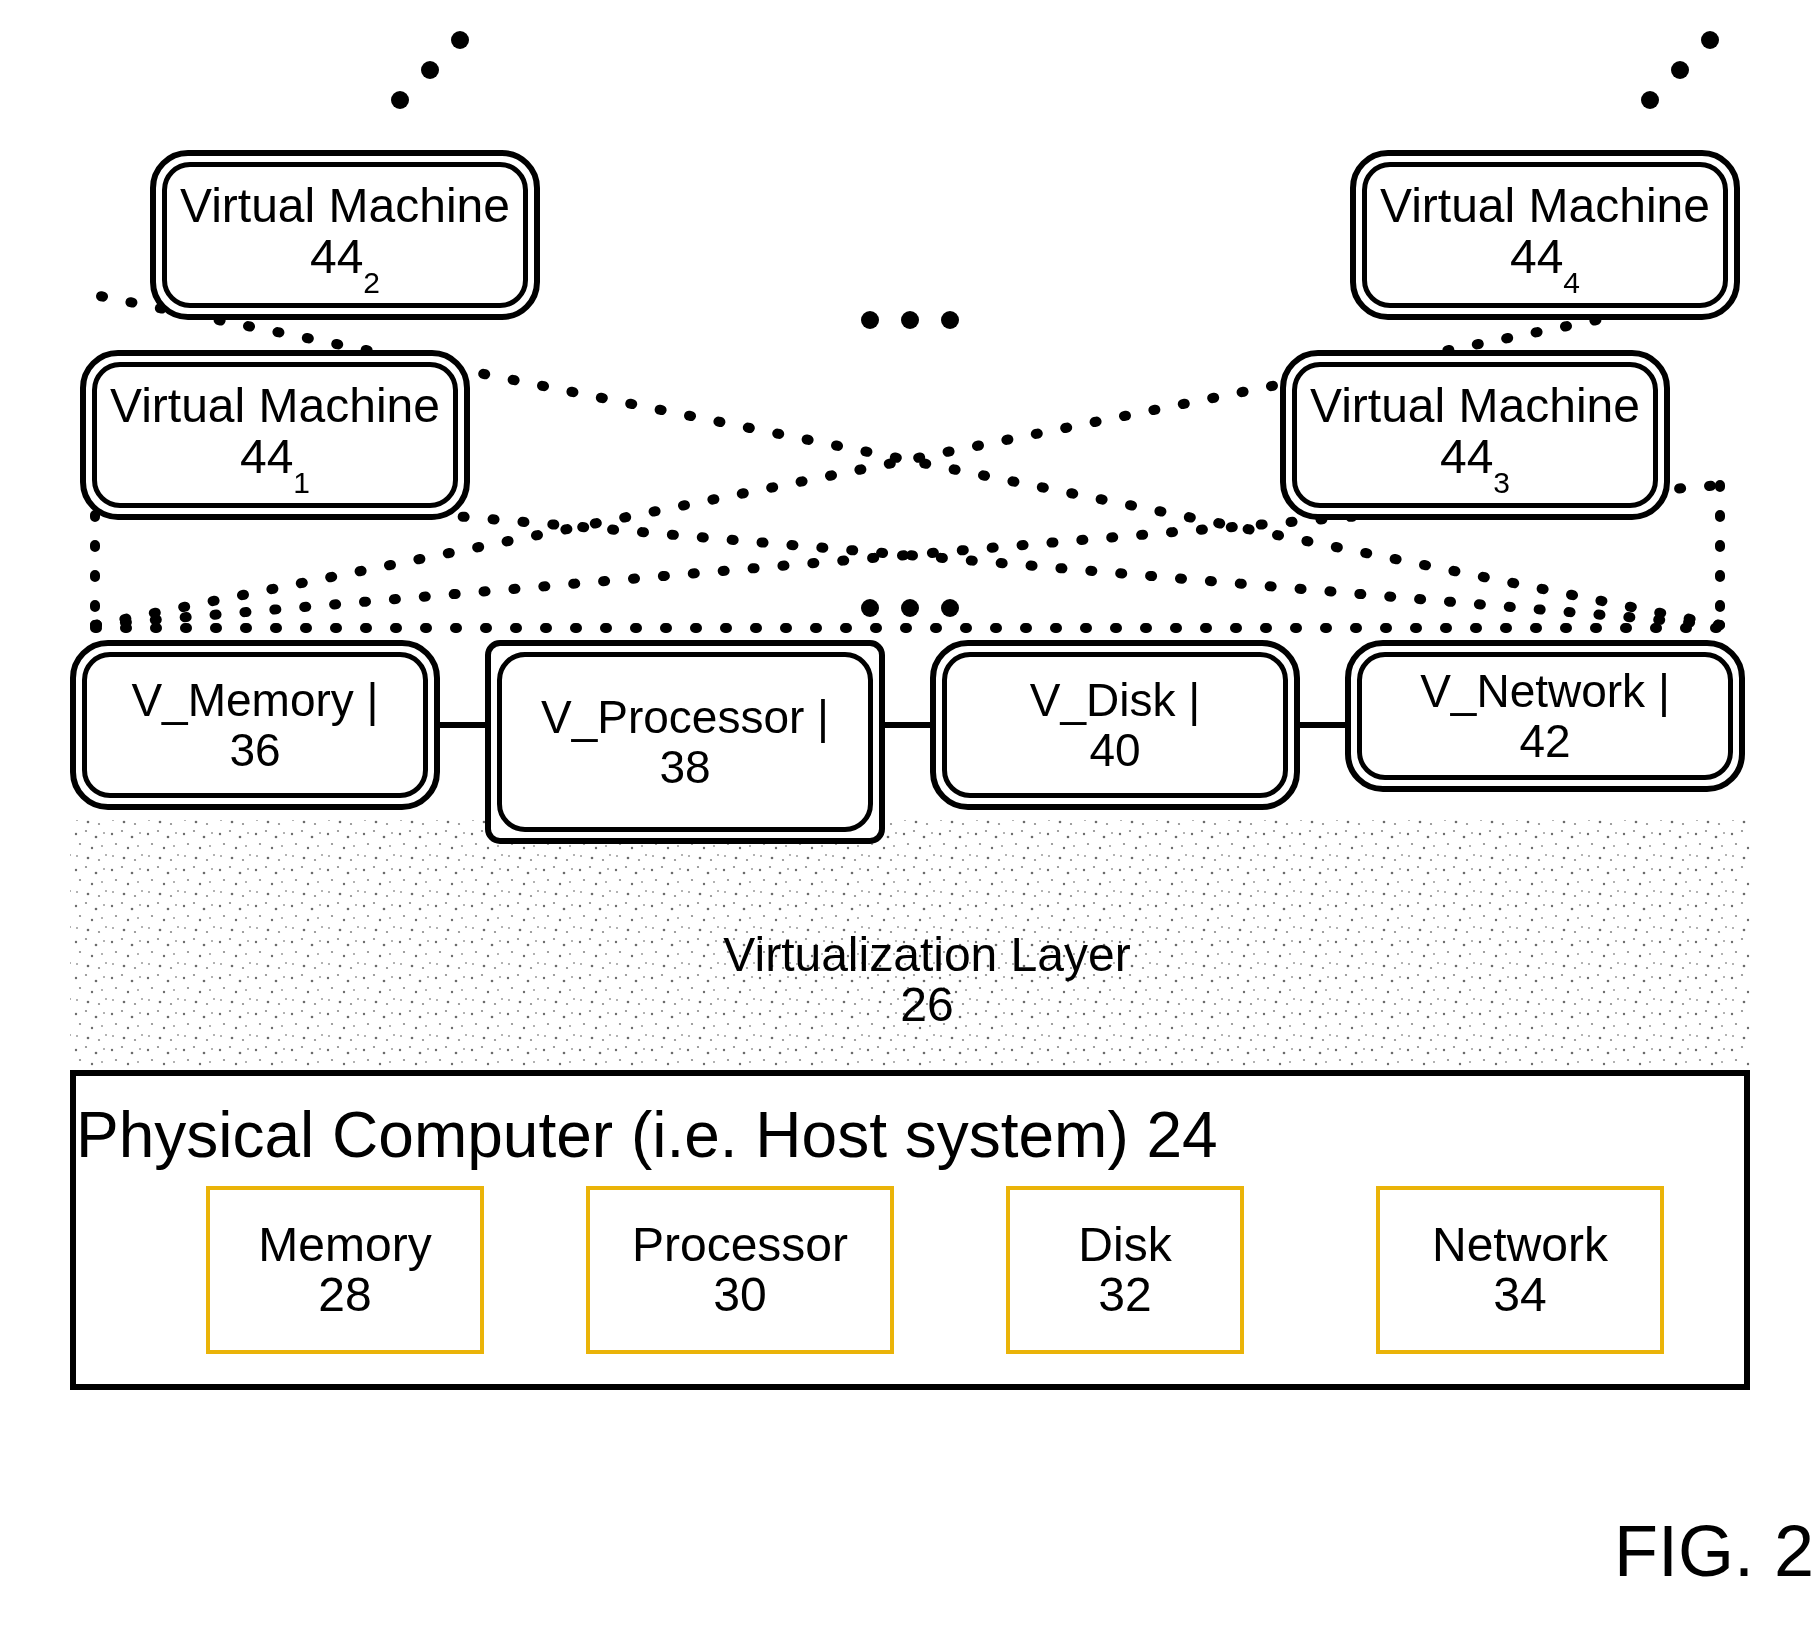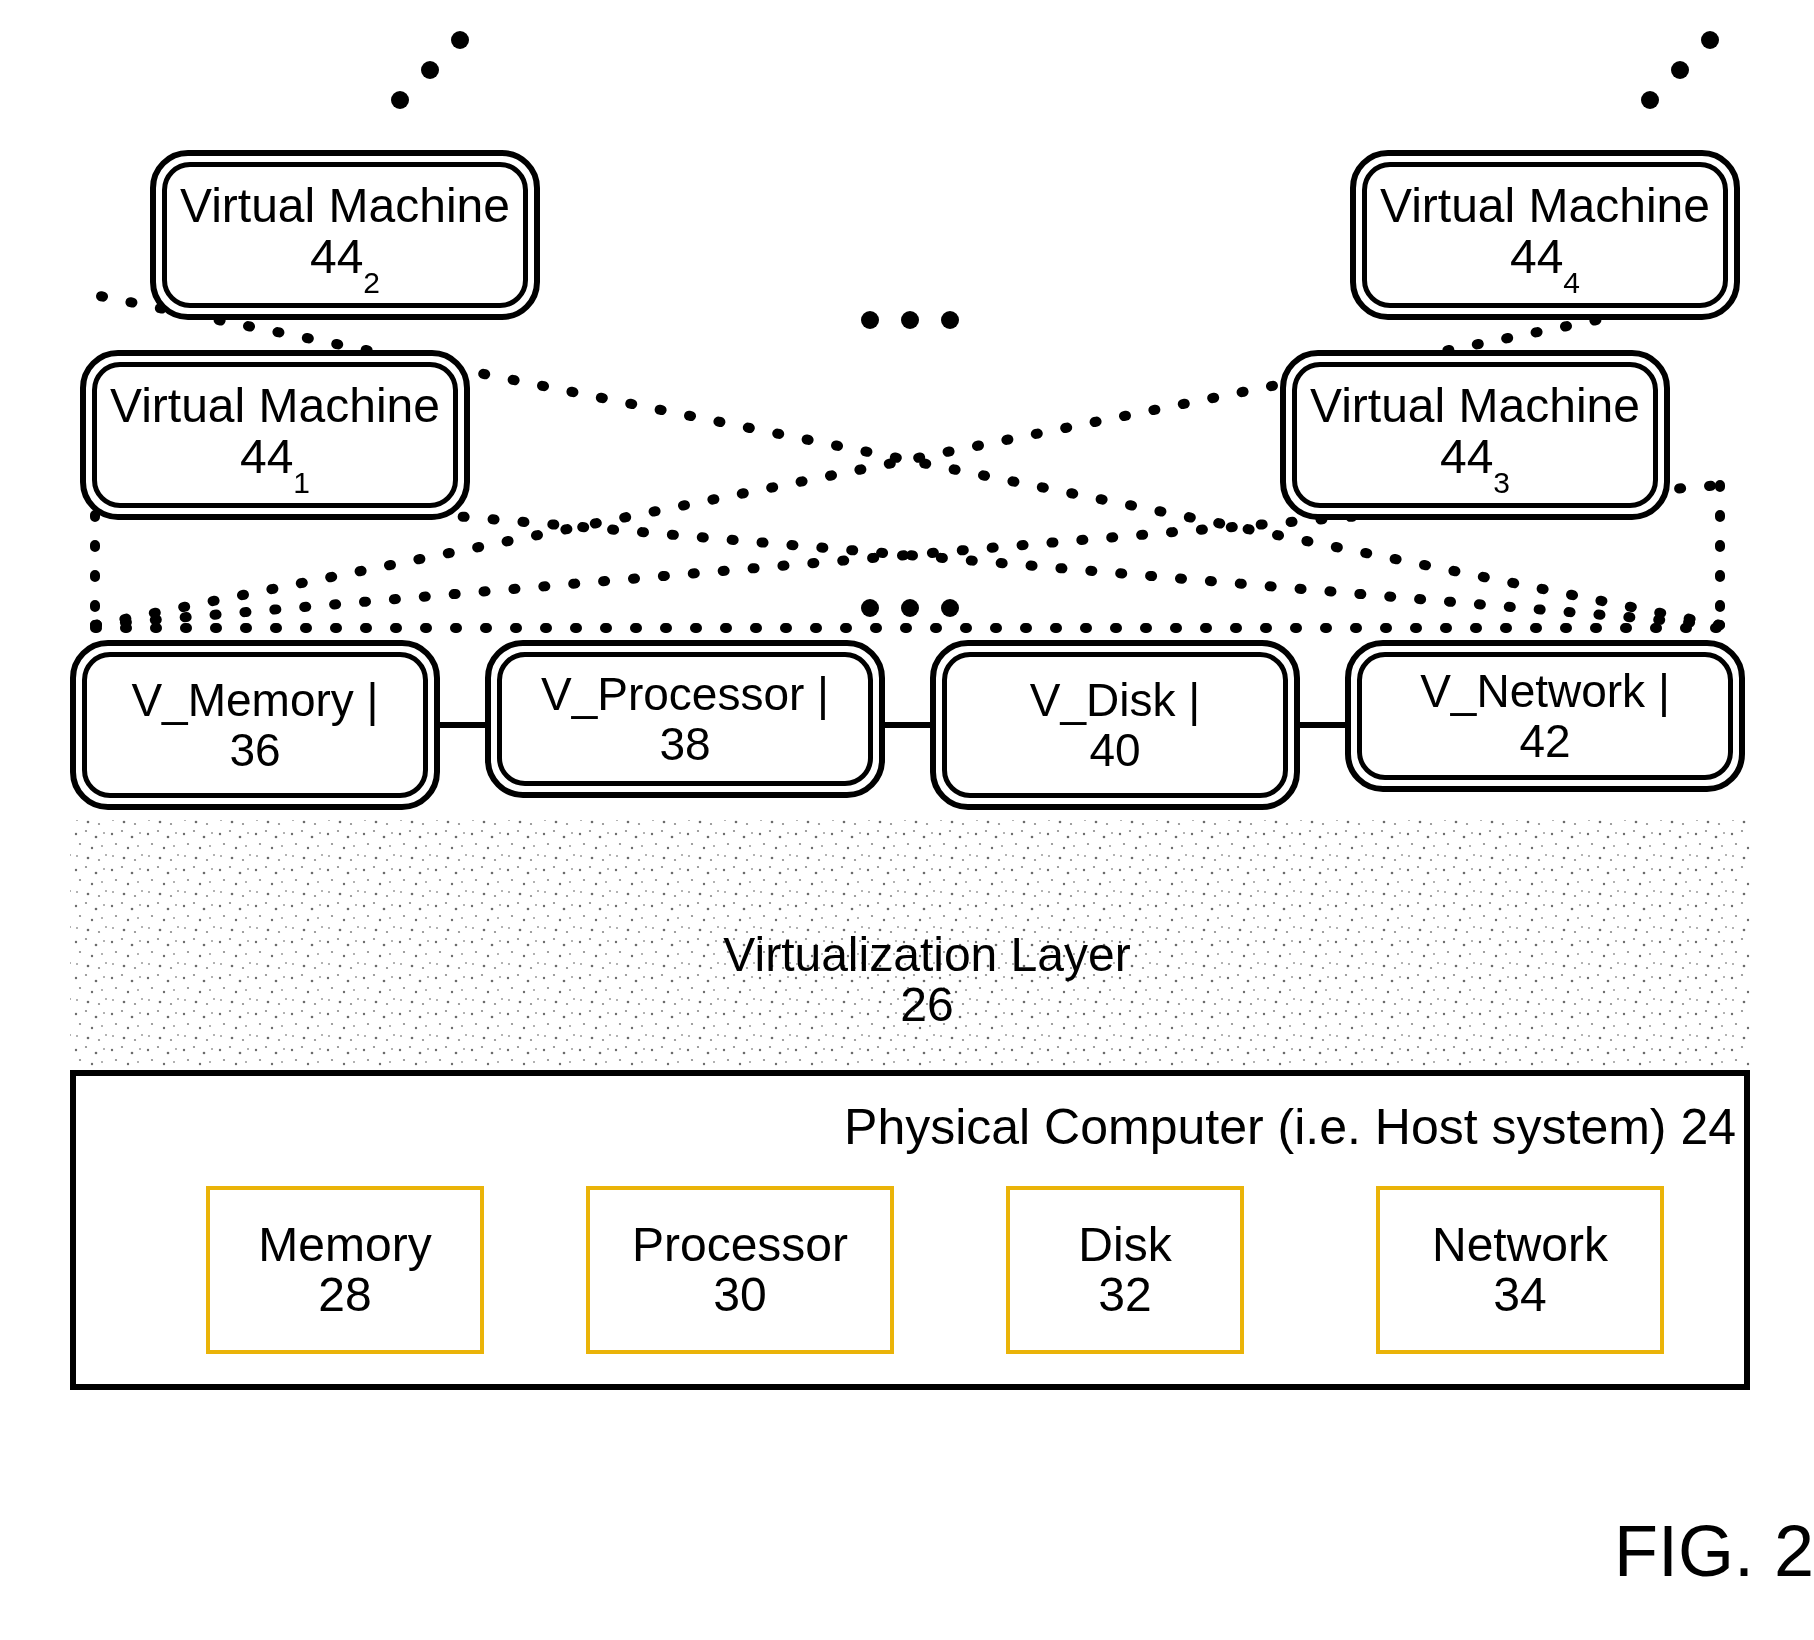--- a/index.html
+++ b/index.html
@@ -48,23 +48,23 @@
   .vreslabel { font-size: 46px; }
   .vreslabel .num { display: block; font-size: 46px; margin-top: 2px; }
 
   
   .phys {
     border: 6px solid #000;
     background: #fff;
   }
   .phys-title {
     position: absolute;
-    left: 0; right: 8px;
-    text-align: right;
-    font-size: 50px;
+    left: 0; right: 16px;
+    text-align: left;
+    font-size: 64px;
   }
   .phys-item {
     position: absolute;
     border: 4px solid #eab308;
     background: #fff;
     display: flex;
     flex-direction: column;
     align-items: center;
     justify-content: center;
     font-size: 48px;
@@ -201,21 +201,21 @@
 
   <div class="box dblbox" style="left:70px; top:640px; width:370px; height:170px;">
     <div class="dblbox-content vreslabel">
       <span>V_Memory |</span>
       <span class="num">36</span>
     </div>
   </div>
 
   <div class="hconnector" style="left:440px; top:722px; width:45px;"></div>
 
-  <div class="box dblbox" style="left:485px; top:640px; width:400px; height:158px;">
+  <div class="box dblbox" style="left:485px; top:640px; width:400px; height:204px;border-radius:15px;">
     <div class="dblbox-content vreslabel">
       <span>V_Processor |</span>
       <span class="num">38</span>
     </div>
   </div>
 
   <div class="hconnector" style="left:885px; top:722px; width:45px;"></div>
 
   <div class="box dblbox" style="left:930px; top:640px; width:370px; height:170px;">
     <div class="dblbox-content vreslabel">

